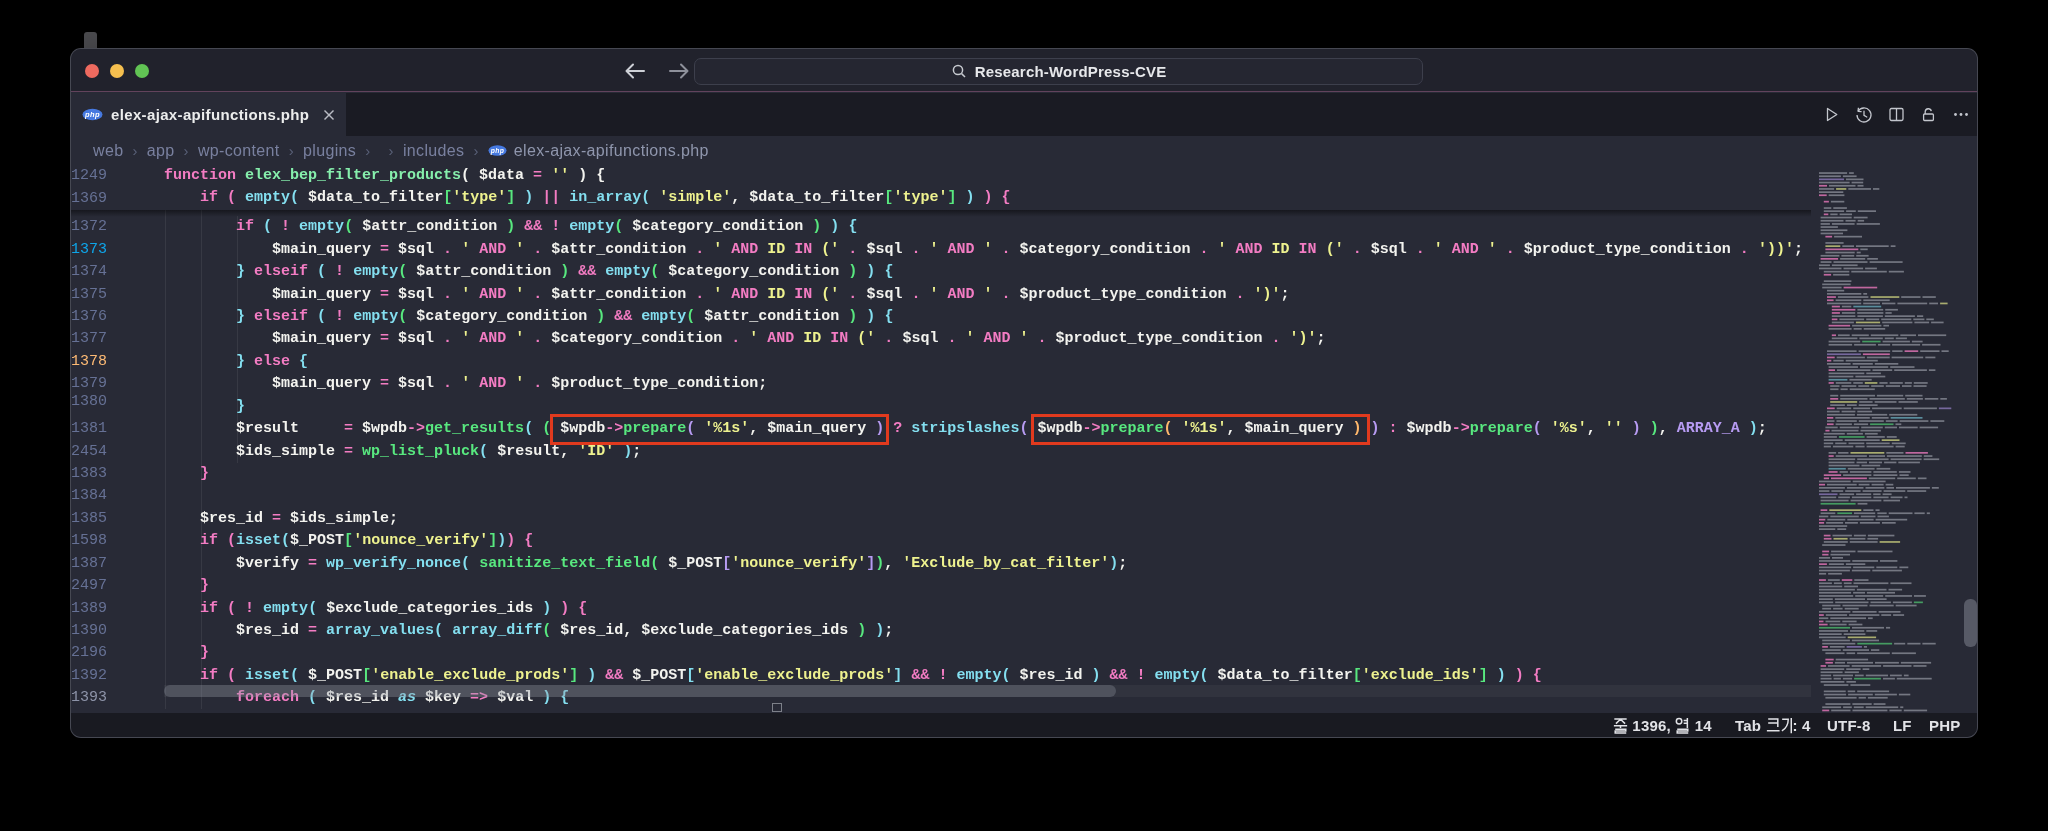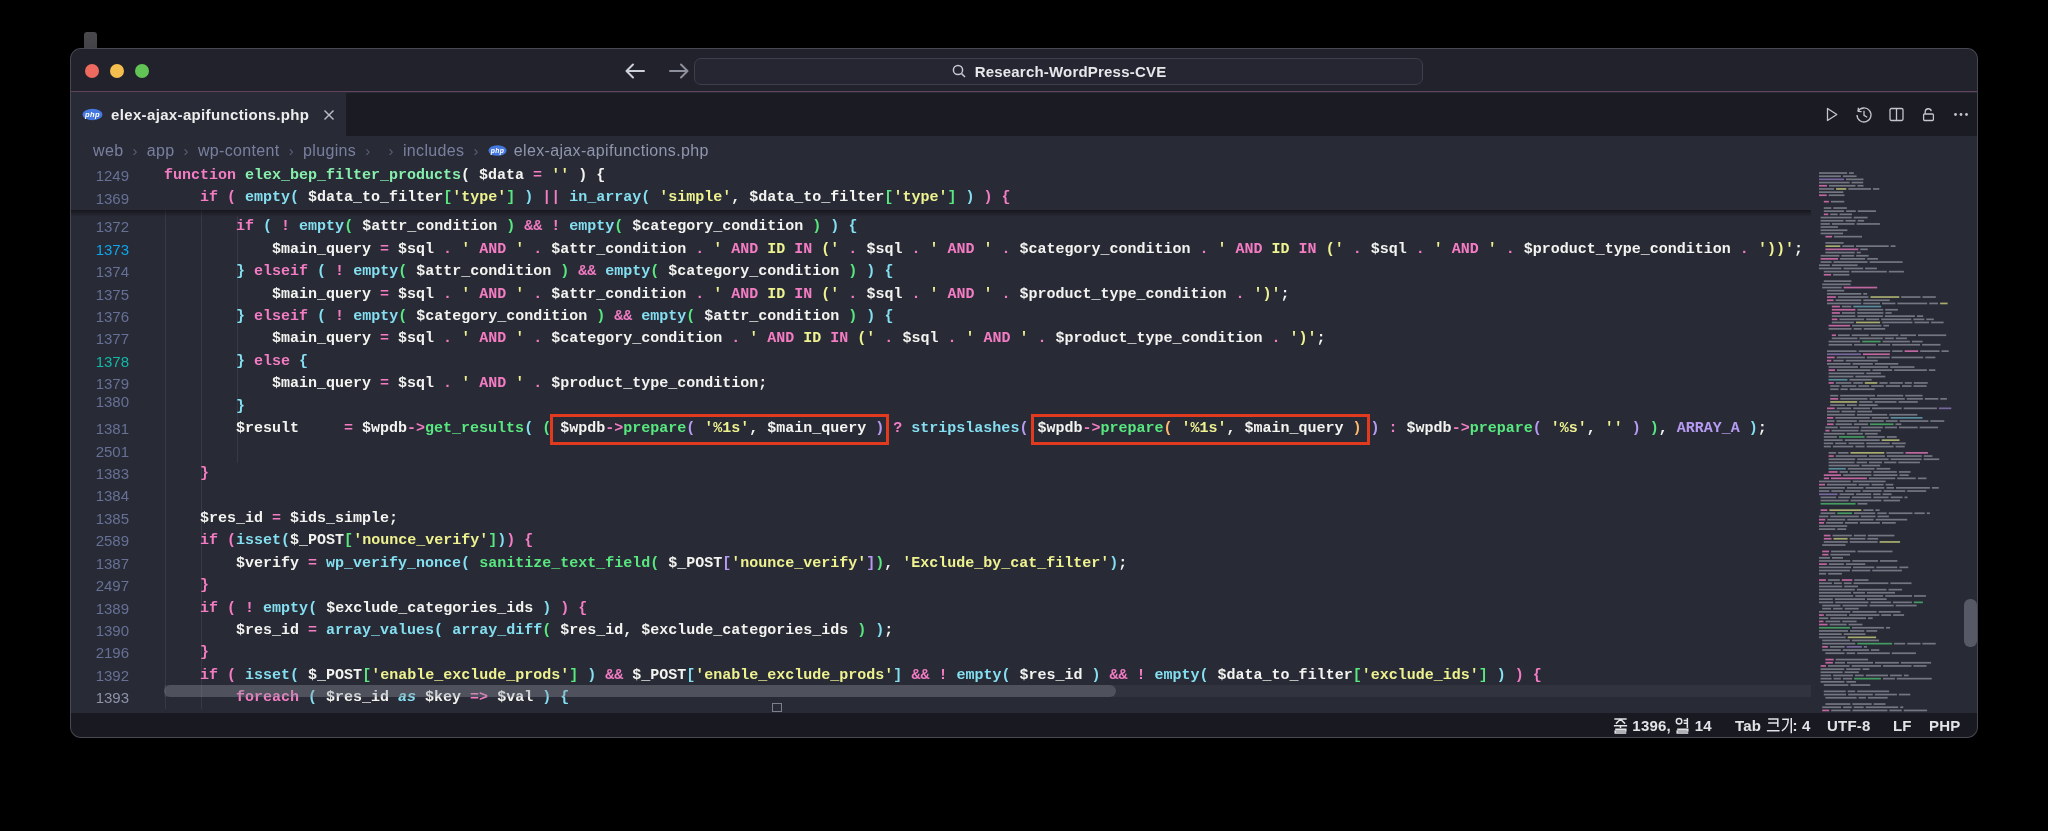--- a/index.html
+++ b/index.html
@@ -7,21 +7,21 @@
 #titlebar{position:absolute;left:0;top:0;width:100%;height:43px;background:#21222c;border-bottom:1px solid rgba(205,120,170,0.38)}
 .tl{position:absolute;top:15px;width:14px;height:14px;border-radius:50%}
 #searchbox{position:absolute;left:623px;top:9px;width:729px;height:27px;background:#252631;border:1px solid #3d3f4c;border-radius:7px;display:flex;align-items:center;justify-content:center;color:#e7e8eb;font-size:15px;font-weight:bold;letter-spacing:0.2px}
 #tabbar{position:absolute;left:0;top:44px;width:100%;height:43px;background:#1a1b23}
 #tab{position:absolute;left:0;top:0;width:275px;height:43px;background:#282a36;display:flex;align-items:center;padding-left:11px;color:#eceded;font-size:15px;letter-spacing:0.35px;font-weight:bold}
 #tabicons{position:absolute;right:7px;top:0;height:43px;display:flex;align-items:center;gap:15px}
 #breadcrumb{position:absolute;left:22px;top:87px;height:29px;display:flex;align-items:center;font-size:16px;letter-spacing:0.35px;color:#79809f}
 .bci{margin:0 0}
 .bcs{color:#596078;margin:0 9px;font-size:15px}
 #editor{position:absolute;left:0;top:116px;width:1908px;height:548px;background:#282a36;overflow:hidden}
-.num{position:absolute;width:58px;text-align:right;font-family:Liberation Sans, sans-serif;font-size:15px;line-height:22.43px;height:22.43px;color:#667195}
+.num{position:absolute;width:58px;font-family:Liberation Mono, monospace;font-size:15px;line-height:22.43px;height:22.43px;color:#667195}
 .code{position:absolute;left:93px;font-family:"Liberation Mono",monospace;font-size:15px;font-weight:bold;line-height:22.43px;height:22.43px;white-space:pre;color:#f3f3ef}
 .sticky{position:absolute;left:0;top:0;width:1740px;height:44.9px;background:#282a36;z-index:5}
 .stickyshadow{position:absolute;left:0;top:44.9px;width:1740px;height:7px;background:linear-gradient(rgba(0,0,0,0.45),rgba(0,0,0,0));z-index:5}
 .rb{position:absolute;height:31px;border:3px solid #e13a1e;z-index:4}
 .guide{position:absolute;width:1px;background:rgba(255,255,255,0.07)}
 .ov{position:absolute;left:0;top:0}
 #hthumb{position:absolute;left:93px;top:520px;width:952px;height:12px;background:rgba(139,143,155,0.34);border-radius:6px;z-index:6}
 #htrack{position:absolute;left:93px;top:520px;width:1647px;height:12px;background:rgba(255,255,255,0.045);z-index:5}
 #vthumb{position:absolute;left:1893px;top:434px;width:13px;height:48px;background:rgba(134,138,150,0.5);border-radius:6px}
 #sq{position:absolute;left:701px;top:538px;width:10px;height:9px;border:1.5px solid rgba(195,198,206,0.55);z-index:6}
@@ -124,36 +124,37 @@
 <div class="num" style="top:73.73px;color:#0ea5e9">1373</div>
 <pre class="code" style="top:73.73px">            <span style="color:#f3f3ef;">$main_query </span><span style="color:#f37cc3;">=</span><span style="color:#f3f3ef;"> $sql </span><span style="color:#f37cc3;">.</span> <span style="color:#eef28f;">' </span><span style="color:#f37cc3;">AND</span><span style="color:#eef28f;"> '</span> <span style="color:#f37cc3;">.</span><span style="color:#f3f3ef;"> $attr_condition </span><span style="color:#f37cc3;">.</span> <span style="color:#eef28f;">' </span><span style="color:#f37cc3;">AND</span><span style="color:#eef28f;"> ID </span><span style="color:#f37cc3;">IN</span><span style="color:#eef28f;"> ('</span> <span style="color:#f37cc3;">.</span><span style="color:#f3f3ef;"> $sql </span><span style="color:#f37cc3;">.</span> <span style="color:#eef28f;">' </span><span style="color:#f37cc3;">AND</span><span style="color:#eef28f;"> '</span> <span style="color:#f37cc3;">.</span><span style="color:#f3f3ef;"> $category_condition </span><span style="color:#f37cc3;">.</span> <span style="color:#eef28f;">' </span><span style="color:#f37cc3;">AND</span><span style="color:#eef28f;"> ID </span><span style="color:#f37cc3;">IN</span><span style="color:#eef28f;"> ('</span> <span style="color:#f37cc3;">.</span><span style="color:#f3f3ef;"> $sql </span><span style="color:#f37cc3;">.</span> <span style="color:#eef28f;">' </span><span style="color:#f37cc3;">AND</span><span style="color:#eef28f;"> '</span> <span style="color:#f37cc3;">.</span><span style="color:#f3f3ef;"> $product_type_condition </span><span style="color:#f37cc3;">.</span> <span style="color:#eef28f;">'))'</span><span style="color:#f3f3ef;">;</span></pre>
 <div class="num" style="top:96.16px;color:#667195">1374</div>
 <pre class="code" style="top:96.16px">        <span style="color:#84dff0;">}</span> <span style="color:#f37cc3;">elseif</span> <span style="color:#84dff0;">(</span> <span style="color:#f37cc3;">!</span> <span style="color:#84dff0;">empty</span><span style="color:#58e87f;">(</span><span style="color:#f3f3ef;"> $attr_condition </span><span style="color:#58e87f;">)</span> <span style="color:#f37cc3;">&amp;&amp;</span> <span style="color:#84dff0;">empty</span><span style="color:#58e87f;">(</span><span style="color:#f3f3ef;"> $category_condition </span><span style="color:#58e87f;">)</span> <span style="color:#84dff0;">)</span> <span style="color:#84dff0;">{</span></pre>
 <div class="num" style="top:118.59px;color:#667195">1375</div>
 <pre class="code" style="top:118.59px">            <span style="color:#f3f3ef;">$main_query </span><span style="color:#f37cc3;">=</span><span style="color:#f3f3ef;"> $sql </span><span style="color:#f37cc3;">.</span> <span style="color:#eef28f;">' </span><span style="color:#f37cc3;">AND</span><span style="color:#eef28f;"> '</span> <span style="color:#f37cc3;">.</span><span style="color:#f3f3ef;"> $attr_condition </span><span style="color:#f37cc3;">.</span> <span style="color:#eef28f;">' </span><span style="color:#f37cc3;">AND</span><span style="color:#eef28f;"> ID </span><span style="color:#f37cc3;">IN</span><span style="color:#eef28f;"> ('</span> <span style="color:#f37cc3;">.</span><span style="color:#f3f3ef;"> $sql </span><span style="color:#f37cc3;">.</span> <span style="color:#eef28f;">' </span><span style="color:#f37cc3;">AND</span><span style="color:#eef28f;"> '</span> <span style="color:#f37cc3;">.</span><span style="color:#f3f3ef;"> $product_type_condition </span><span style="color:#f37cc3;">.</span> <span style="color:#eef28f;">')'</span><span style="color:#f3f3ef;">;</span></pre>
 <div class="num" style="top:141.02px;color:#667195">1376</div>
 <pre class="code" style="top:141.02px">        <span style="color:#84dff0;">}</span> <span style="color:#f37cc3;">elseif</span> <span style="color:#84dff0;">(</span> <span style="color:#f37cc3;">!</span> <span style="color:#84dff0;">empty</span><span style="color:#58e87f;">(</span><span style="color:#f3f3ef;"> $category_condition </span><span style="color:#58e87f;">)</span> <span style="color:#f37cc3;">&amp;&amp;</span> <span style="color:#84dff0;">empty</span><span style="color:#58e87f;">(</span><span style="color:#f3f3ef;"> $attr_condition </span><span style="color:#58e87f;">)</span> <span style="color:#84dff0;">)</span> <span style="color:#84dff0;">{</span></pre>
 <div class="num" style="top:163.45px;color:#667195">1377</div>
 <pre class="code" style="top:163.45px">            <span style="color:#f3f3ef;">$main_query </span><span style="color:#f37cc3;">=</span><span style="color:#f3f3ef;"> $sql </span><span style="color:#f37cc3;">.</span> <span style="color:#eef28f;">' </span><span style="color:#f37cc3;">AND</span><span style="color:#eef28f;"> '</span> <span style="color:#f37cc3;">.</span><span style="color:#f3f3ef;"> $category_condition </span><span style="color:#f37cc3;">.</span> <span style="color:#eef28f;">' </span><span style="color:#f37cc3;">AND</span><span style="color:#eef28f;"> ID </span><span style="color:#f37cc3;">IN</span><span style="color:#eef28f;"> ('</span> <span style="color:#f37cc3;">.</span><span style="color:#f3f3ef;"> $sql </span><span style="color:#f37cc3;">.</span> <span style="color:#eef28f;">' </span><span style="color:#f37cc3;">AND</span><span style="color:#eef28f;"> '</span> <span style="color:#f37cc3;">.</span><span style="color:#f3f3ef;"> $product_type_condition </span><span style="color:#f37cc3;">.</span> <span style="color:#eef28f;">')'</span><span style="color:#f3f3ef;">;</span></pre>
-<div class="num" style="top:185.88px;color:#14b8a6">1378</div>
+<div class="num" style="top:185.88px;color:#fdba74">1378</div>
 <pre class="code" style="top:185.88px">        <span style="color:#84dff0;">}</span> <span style="color:#f37cc3;">else</span> <span style="color:#84dff0;">{</span></pre>
 <div class="num" style="top:208.31px;color:#667195">1379</div>
 <pre class="code" style="top:208.31px">            <span style="color:#f3f3ef;">$main_query </span><span style="color:#f37cc3;">=</span><span style="color:#f3f3ef;"> $sql </span><span style="color:#f37cc3;">.</span> <span style="color:#eef28f;">' </span><span style="color:#f37cc3;">AND</span><span style="color:#eef28f;"> '</span> <span style="color:#f37cc3;">.</span><span style="color:#f3f3ef;"> $product_type_condition</span><span style="color:#f3f3ef;">;</span></pre>
 <div class="num" style="top:226px;color:#667195">1380</div>
 <pre class="code" style="top:230.74px">        <span style="color:#84dff0;">}</span></pre>
 <div class="num" style="top:253.17px;color:#667195">1381</div>
 <pre class="code" style="top:253.17px">        <span style="color:#f3f3ef;">$result     </span><span style="color:#f37cc3;">=</span><span style="color:#f3f3ef;"> $wpdb</span><span style="color:#f37cc3;">-&gt;</span><span style="color:#58e87f;">get_results</span><span style="color:#84dff0;">(</span> <span style="color:#58e87f;">(</span><span style="color:#f3f3ef;"> $wpdb</span><span style="color:#f37cc3;">-&gt;</span><span style="color:#58e87f;">prepare</span><span style="color:#b79bf2;">(</span> <span style="color:#eef28f;">'%1s'</span><span style="color:#f3f3ef;">, $main_query </span><span style="color:#b79bf2;">)</span> <span style="color:#f37cc3;">?</span> <span style="color:#84dff0;">stripslashes</span><span style="color:#b79bf2;">(</span><span style="color:#f3f3ef;"> $wpdb</span><span style="color:#f37cc3;">-&gt;</span><span style="color:#58e87f;">prepare</span><span style="color:#ffb86c;">(</span> <span style="color:#eef28f;">'%1s'</span><span style="color:#f3f3ef;">, $main_query </span><span style="color:#ffb86c;">)</span> <span style="color:#b79bf2;">)</span> <span style="color:#f37cc3;">:</span><span style="color:#f3f3ef;"> $wpdb</span><span style="color:#f37cc3;">-&gt;</span><span style="color:#58e87f;">prepare</span><span style="color:#b79bf2;">(</span> <span style="color:#eef28f;">'%s'</span><span style="color:#f3f3ef;">, </span><span style="color:#eef28f;">''</span> <span style="color:#b79bf2;">)</span> <span style="color:#58e87f;">)</span><span style="color:#f3f3ef;">, </span><span style="color:#b79bf2;">ARRAY_A</span> <span style="color:#84dff0;">)</span><span style="color:#f3f3ef;">;</span></pre>
-<div class="num" style="top:275.60px;color:#667195">2501</div>
+<div class="num" style="top:275.60px;color:#667195">2454</div>
+<pre class="code" style="top:275.60px">        <span style="color:#f3f3ef;">$ids_simple </span><span style="color:#f37cc3;">=</span> <span style="color:#58e87f;">wp_list_pluck</span><span style="color:#84dff0;">(</span><span style="color:#f3f3ef;"> $result, </span><span style="color:#eef28f;">'ID'</span> <span style="color:#84dff0;">)</span><span style="color:#f3f3ef;">;</span></pre>
 <div class="num" style="top:298.03px;color:#667195">1383</div>
 <pre class="code" style="top:298.03px">    <span style="color:#f37cc3;">}</span></pre>
 <div class="num" style="top:320.46px;color:#667195">1384</div>
 <pre class="code" style="top:320.46px"></pre>
 <div class="num" style="top:342.89px;color:#667195">1385</div>
 <pre class="code" style="top:342.89px">    <span style="color:#f3f3ef;">$res_id </span><span style="color:#f37cc3;">=</span><span style="color:#f3f3ef;"> $ids_simple</span><span style="color:#f3f3ef;">;</span></pre>
-<div class="num" style="top:365.32px;color:#667195">2589</div>
+<div class="num" style="top:365.32px;color:#667195">1598</div>
 <pre class="code" style="top:365.32px">    <span style="color:#f37cc3;">if</span> <span style="color:#f37cc3;">(</span><span style="color:#84dff0;">isset</span><span style="color:#84dff0;">(</span><span style="color:#f3f3ef;">$_POST</span><span style="color:#58e87f;">[</span><span style="color:#eef28f;">'nounce_verify'</span><span style="color:#58e87f;">]</span><span style="color:#84dff0;">)</span><span style="color:#f37cc3;">)</span> <span style="color:#f37cc3;">{</span></pre>
 <div class="num" style="top:387.75px;color:#667195">1387</div>
 <pre class="code" style="top:387.75px">        <span style="color:#f3f3ef;">$verify </span><span style="color:#f37cc3;">=</span> <span style="color:#84dff0;">wp_verify_nonce</span><span style="color:#84dff0;">(</span> <span style="color:#58e87f;">sanitize_text_field</span><span style="color:#58e87f;">(</span><span style="color:#f3f3ef;"> $_POST</span><span style="color:#b79bf2;">[</span><span style="color:#eef28f;">'nounce_verify'</span><span style="color:#b79bf2;">]</span><span style="color:#58e87f;">)</span><span style="color:#f3f3ef;">, </span><span style="color:#eef28f;">'Exclude_by_cat_filter'</span><span style="color:#84dff0;">)</span><span style="color:#f3f3ef;">;</span></pre>
 <div class="num" style="top:410.18px;color:#667195">2497</div>
 <pre class="code" style="top:410.18px">    <span style="color:#f37cc3;">}</span></pre>
 <div class="num" style="top:432.61px;color:#667195">1389</div>
 <pre class="code" style="top:432.61px">    <span style="color:#f37cc3;">if</span> <span style="color:#f37cc3;">(</span> <span style="color:#f37cc3;">!</span> <span style="color:#84dff0;">empty</span><span style="color:#84dff0;">(</span><span style="color:#f3f3ef;"> $exclude_categories_ids </span><span style="color:#84dff0;">)</span> <span style="color:#f37cc3;">)</span> <span style="color:#f37cc3;">{</span></pre>
 <div class="num" style="top:455.04px;color:#667195">1390</div>
 <pre class="code" style="top:455.04px">        <span style="color:#f3f3ef;">$res_id </span><span style="color:#f37cc3;">=</span> <span style="color:#84dff0;">array_values</span><span style="color:#84dff0;">(</span> <span style="color:#84dff0;">array_diff</span><span style="color:#58e87f;">(</span><span style="color:#f3f3ef;"> $res_id, $exclude_categories_ids </span><span style="color:#58e87f;">)</span> <span style="color:#84dff0;">)</span><span style="color:#f3f3ef;">;</span></pre>
 <div class="num" style="top:477.47px;color:#667195">2196</div>

